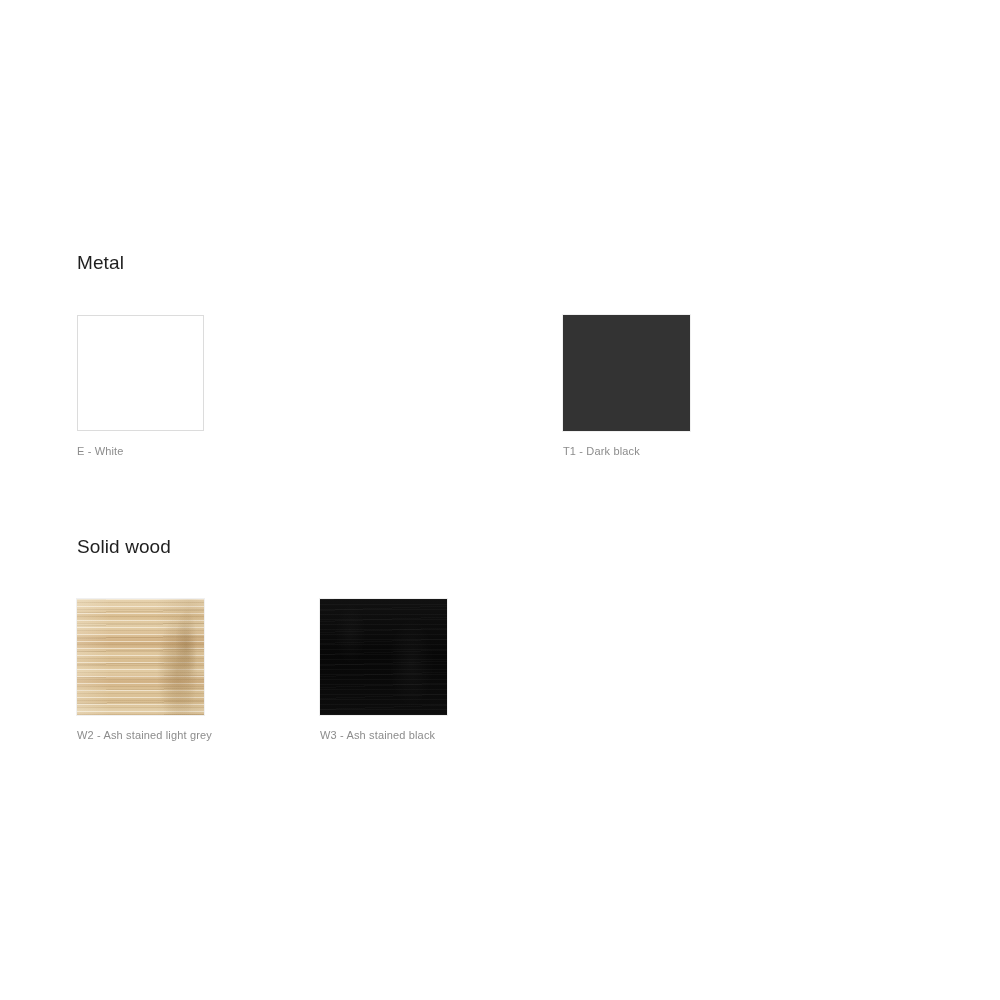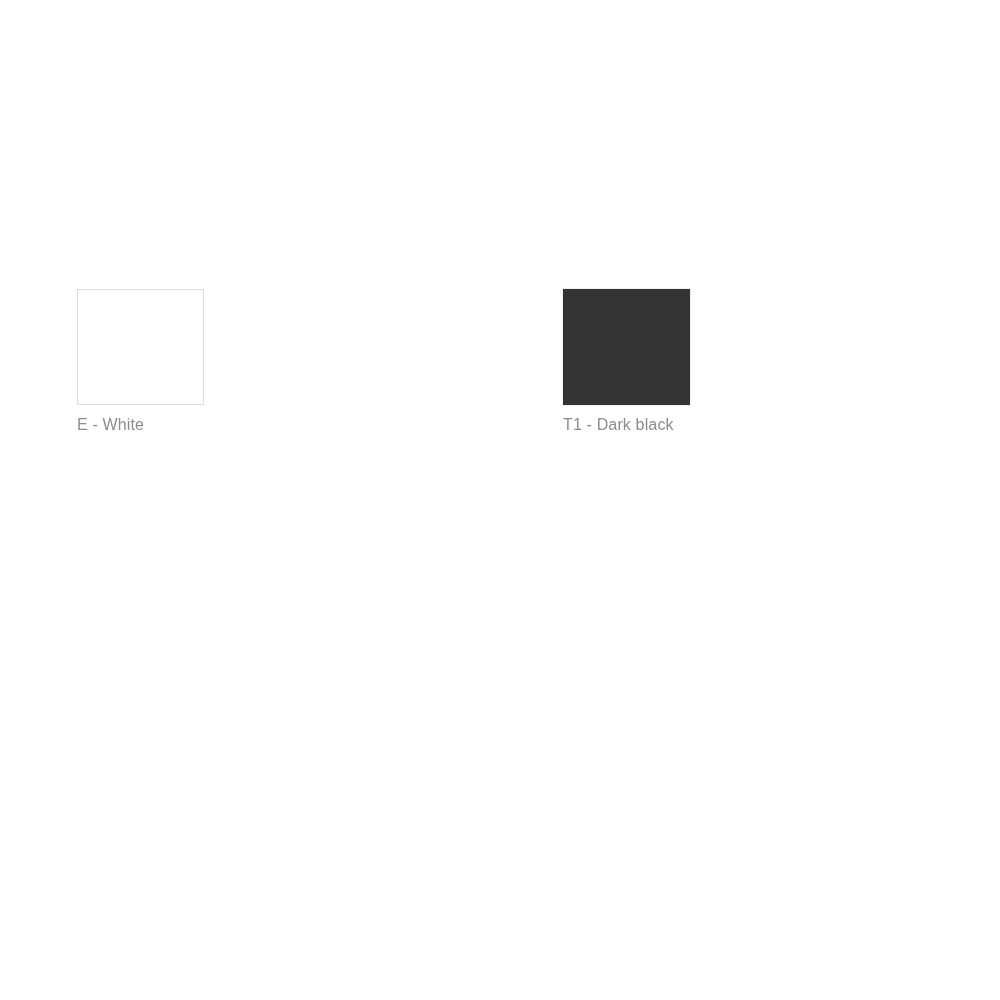--- a/index.html
+++ b/index.html
@@ -72,21 +72,21 @@
   .swatch-chip.outlined {
     border: 1px solid #dcdcdc;
   }
   .swatch-chip.shadowed {
     box-shadow: 0 0 0 1px rgba(0,0,0,0.06);
   }
 
   .swatch-label {
     margin-top: 13px;
     font-family: "Liberation Sans", sans-serif;
-    font-size: 16px;
+    font-size: 11px;
     font-weight: 400;
     line-height: 14px;
     letter-spacing: 0.15px;
     color: #8c8c8c;
     white-space: nowrap;
   }
 
   
   .grain-light {
     background-color: #dcc298;
@@ -183,32 +183,50 @@
       radial-gradient(ellipse 20px 40px at 24% 30%, rgba(255,255,255,0.025) 0%, rgba(255,255,255,0) 78%);
     pointer-events: none;
   }
 </style>
 </head>
 <body>
 
 <div class="page">
 
   <section class="section" id="section-metal">
+    <h2 class="section-title">Metal</h2>
 
     <div class="swatch-row">
 
       <div class="swatch-item col-0">
         <div class="swatch-chip outlined" style="background:#ffffff;border-color:#dcdcdc;"></div>
         <div class="swatch-label">E - White</div>
       </div>
 
 
       <div class="swatch-item col-2">
         <div class="swatch-chip shadowed" style="background:#333333;"></div>
         <div class="swatch-label">T1 - Dark black</div>
       </div>
 
 
     </div>
   </section>
 
+  <section class="section" id="section-wood">
+    <h2 class="section-title">Solid wood</h2>
+
+    <div class="swatch-row">
+
+      <div class="swatch-item col-0">
+        <div class="swatch-chip shadowed grain-light"></div>
+        <div class="swatch-label">W2 - Ash stained light grey</div>
+      </div>
+
+      <div class="swatch-item col-1">
+        <div class="swatch-chip shadowed grain-black"></div>
+        <div class="swatch-label">W3 - Ash stained black</div>
+      </div>
+
+    </div>
+  </section>
 
 </div>
 
 </body></html>

